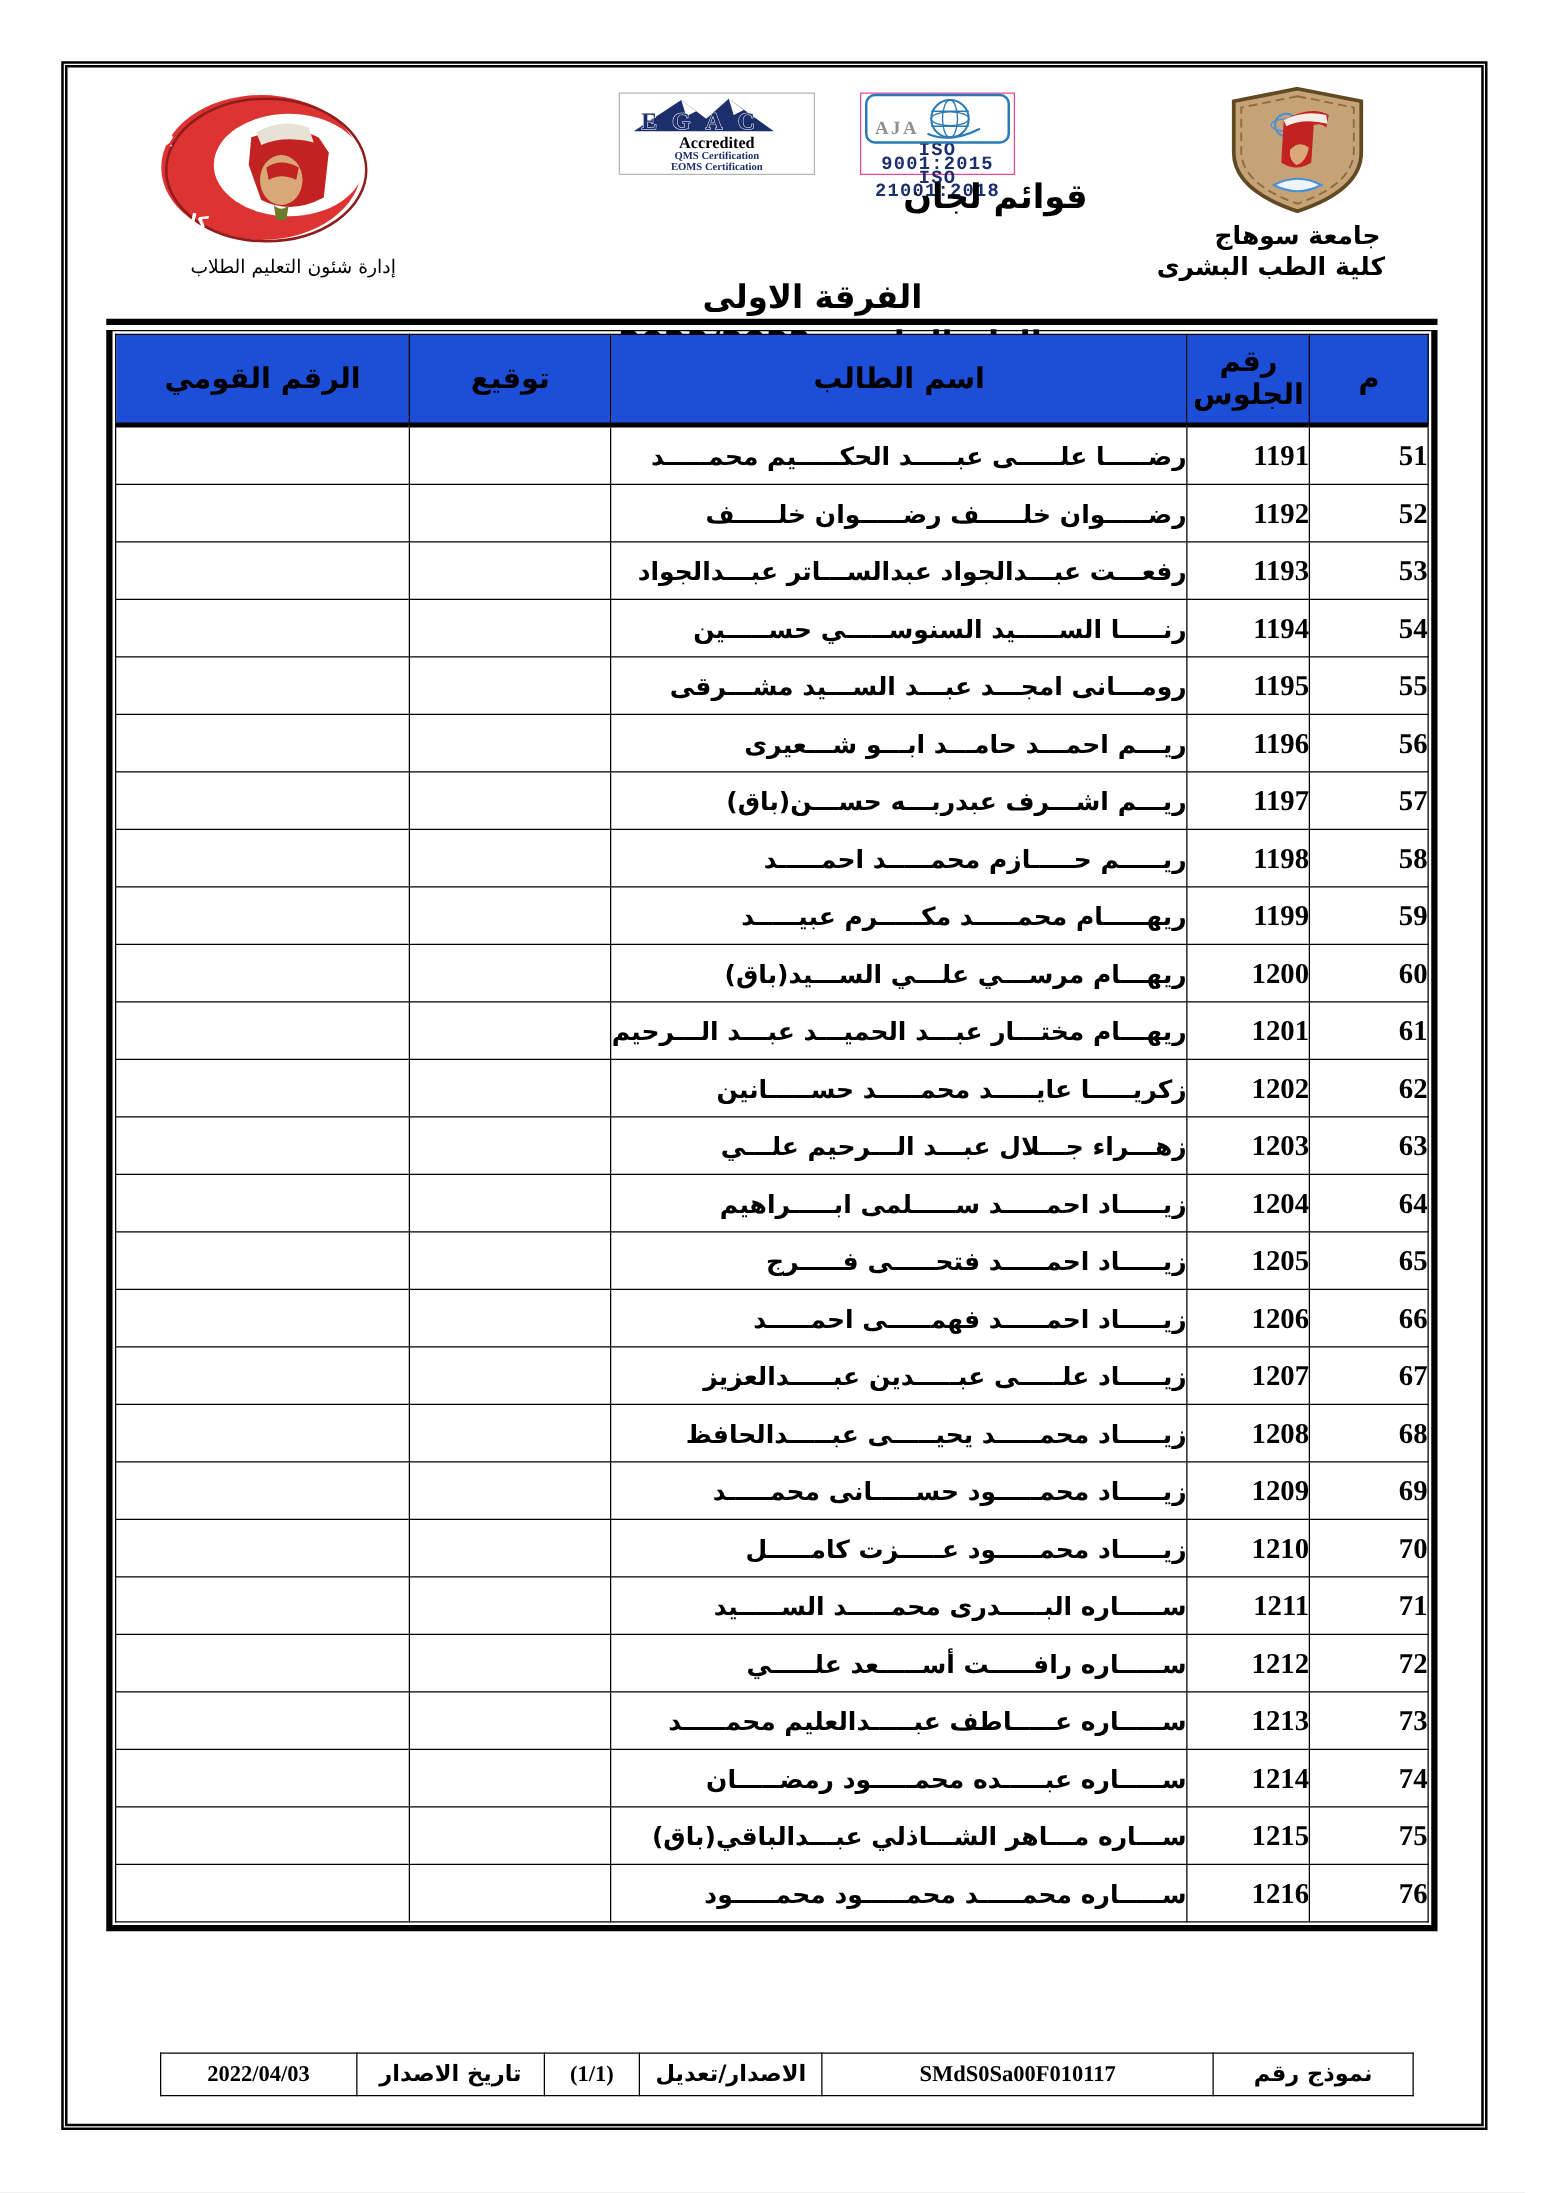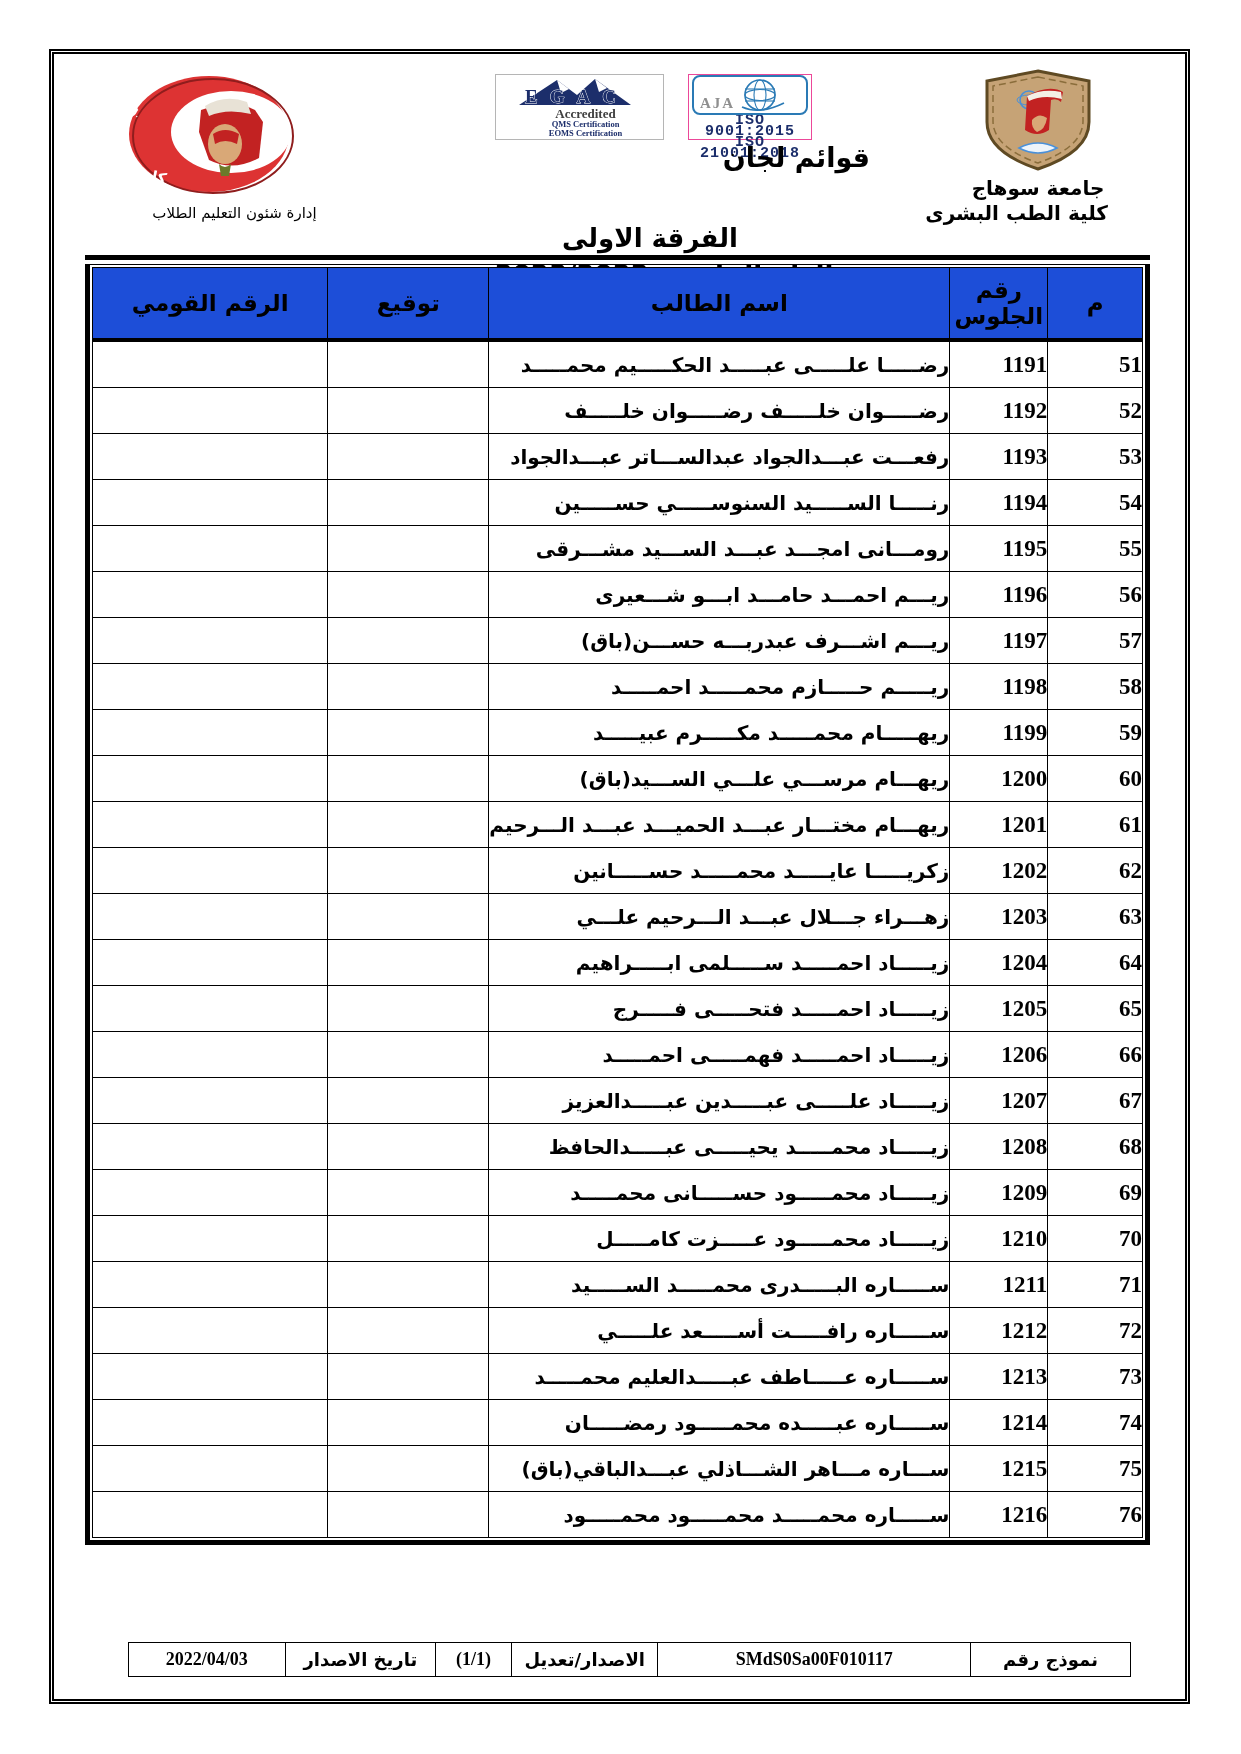--- a/index.html
+++ b/index.html
@@ -7,22 +7,22 @@
         font-family:"DejaVu Sans",sans-serif;color:#000;overflow:hidden;direction:rtl;}
   .page-frame{position:absolute;left:49px;top:49px;width:1131px;height:1645px;
               border:5px double #000;}
   
   .seal-wrap{position:absolute;left:968px;top:68px;width:140px;text-align:center;}
   .seal-caption{font-weight:bold;font-size:20px;line-height:25px;white-space:nowrap;}
   .crescent-wrap{position:absolute;left:108px;top:72px;width:210px;text-align:center;}
   .dept-caption{font-weight:normal;font-size:15px;margin-top:2px;white-space:nowrap;margin-left:43px;}
   .accred-row{position:absolute;left:495px;top:74px;width:315px;height:64px;}
   .egac-box{position:absolute;left:0;top:0;width:155px;height:64px;border:1px solid #b5b5b5;
-            text-align:center;direction:ltr;overflow:hidden;padding-left:12px;}
-  .egac-accredited{font-family:"Liberation Serif",serif;font-weight:bold;color:#404040;
+            text-align:center;direction:ltr;overflow:hidden;}
+  .egac-accredited{font-family:"Liberation Serif",serif;font-weight:bold;color:#000000;
                    font-size:13px;line-height:13px;margin-top:-4px;}
   .egac-small{font-family:"Liberation Serif",serif;font-weight:bold;color:#1c2e6b;
               font-size:8.5px;line-height:9px;}
   .aja-box{position:absolute;left:193px;top:0;width:122px;height:64px;border:1px solid #ec4899;
            text-align:center;direction:ltr;}
   .aja-globe{width:116px;height:40px;border:2px solid #2a7ab5;border-radius:8px;margin:0 auto;
              position:relative;box-sizing:border-box;}
   .aja-name{position:absolute;left:6px;bottom:1px;font-family:"Liberation Serif",serif;
             font-weight:bold;font-size:15px;color:#8f8f8f;letter-spacing:2px;}
   .iso-line{font-family:Liberation Mono, monospace;font-weight:bold;color:#1c2e6b;

